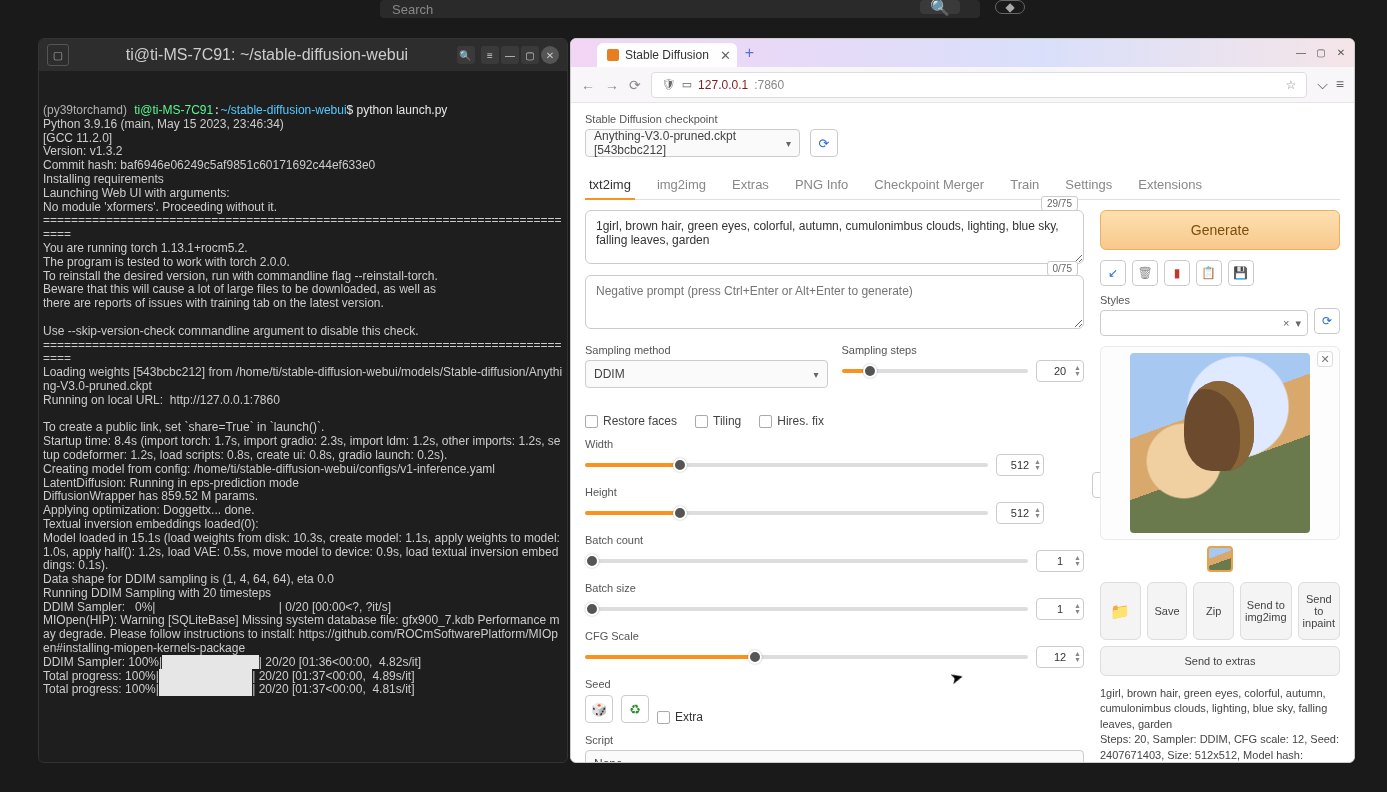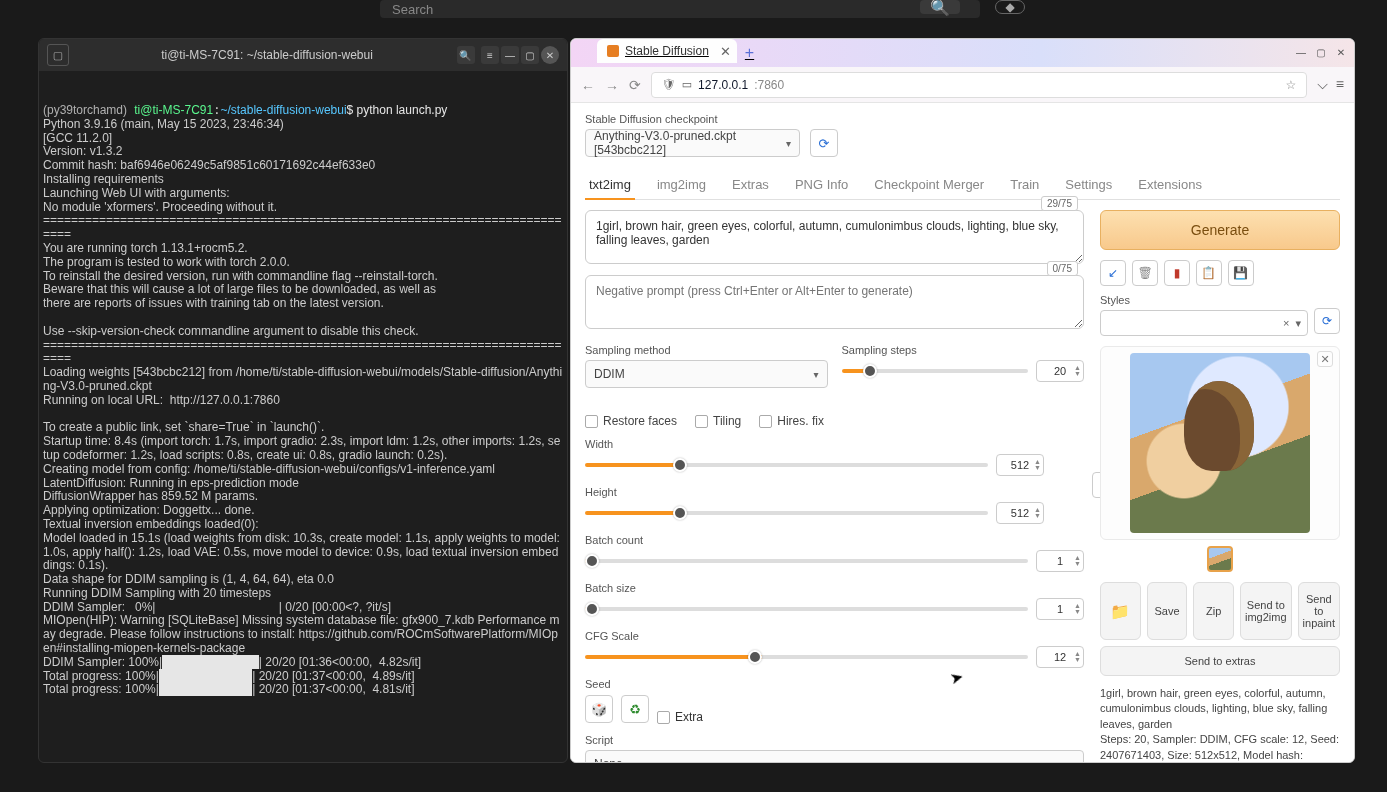--- a/index.html
+++ b/index.html
@@ -4,46 +4,46 @@
 <style>
   * { box-sizing: border-box; margin: 0; padding: 0; font-family: -apple-system, BlinkMacSystemFont, "Segoe UI", sans-serif; }
   body { background: #1a1a1a; width: 1387px; height: 792px; position: relative; overflow: hidden; }
   .top-search { position: absolute; top: 0; left: 380px; width: 600px; height: 18px; background: #2a2a2a; border-radius: 4px; color: #888; font-size: 13px; padding: 0 12px; display: flex; align-items: center; }
   .search-icon-box { position: absolute; top: 0; left: 920px; width: 40px; height: 14px; background: #3a3a3a; border-radius: 4px; display: flex; align-items: center; justify-content: center; color: #ccc; }
   .bell-icon { position: absolute; top: 0; left: 995px; width: 30px; height: 14px; border: 1px solid #666; border-radius: 15px; display: flex; align-items: center; justify-content: center; color: #aaa; font-size: 12px; }
 
   .terminal-window { position: absolute; left: 38px; top: 38px; width: 530px; height: 725px; background: #1e1e1e; border-radius: 6px; overflow: hidden; border: 1px solid #333; }
   .terminal-bar { height: 32px; background: #2d2d2d; display: flex; align-items: center; padding: 0 8px; position: relative; }
   .titlebar-icon { width: 22px; height: 22px; border: 1px solid #555; border-radius: 3px; color: #aaa; display: flex; align-items: center; justify-content: center; font-size: 11px; margin-right: 8px; }
-  .term-title { flex: 1; text-align: center; color: #ccc; font-size: 12px; }
+  .term-title { flex: 1; text-align: center; color: #ccc; font-size: 16px; }
   .term-ctrl { display: flex; gap: 2px; }
   .term-ctrl-btn { width: 18px; height: 18px; border-radius: 3px; display: flex; align-items: center; justify-content: center; font-size: 10px; color: #ccc; background:#3a3a3a }
   .term-ctrl-btn.search { margin-right: 4px; }
   .term-ctrl-btn.close { background: #555; border-radius: 50%; }
   .term-body { padding: 10px 4px; font-family: "Consolas","Monaco",monospace; font-size: 12px; line-height: 1.15; color: #ccc; white-space: pre-wrap; word-break: break-all; margin-top: 23px; }
   .term-body .p1 { color: #b0b0b0; }
   .term-body .green { color: #5af78e; }
   .term-body .blue { color: #57c7ff; }
   .term-body .white { color: #e6e6e6; }
   .term-body .hl { background:#e6e6e6; color:#1e1e1e; }
 
   .browser-window { position: absolute; left: 570px; top: 38px; width: 785px; height: 725px; background: #fafafa; border-radius: 6px; overflow: hidden; border: 1px solid #ccc; }
-  .browser-tabs { height: 28px; background: linear-gradient(90deg,#f3d5f5 0%,#d9dffa 60%,#f5e5e8 100%); display: flex; padding-left: 26px; position: relative; text-decoration: underline; }
+  .browser-tabs { height: 28px; background: linear-gradient(90deg,#f3d5f5 0%,#d9dffa 60%,#f5e5e8 100%); display: flex; align-items: flex-end; padding-left: 26px; position: relative; }
   .browser-tab { background: #fefefe; height: 24px; border-radius: 6px 6px 0 0; padding: 0 28px 0 10px; display: flex; align-items: center; font-size: 12px; color: #333; position: relative; margin-bottom:0; }
   .browser-tab .favicon { width: 12px; height: 12px; background: #e67e22; border-radius: 2px; margin-right: 6px; }
   .tab-close { position: absolute; right: 6px; font-size: 13px; color: #666; cursor: pointer; }
   .new-tab { margin-left: 8px; color: #5a6fd6; font-size: 16px; align-self: center; }
   .win-ctrls { position: absolute; right: 4px; top: 4px; display: flex; gap: 2px; }
   .win-ctrls span { width: 18px; height: 18px; display:flex;align-items:center;justify-content:center; font-size:10px; color:#555; }
 
   .addr-bar { height: 36px; background: #f9f6f9; border-bottom: 1px solid #e5e5e5; display: flex; align-items: center; padding: 0 10px; gap: 10px; }
   .addr-nav { color: #888; font-size: 14px; cursor:pointer; }
   .addr-field { flex: 1; height: 26px; border: 1px solid #ddd; border-radius: 4px; background: #fff; display: flex; align-items: center; padding: 0 10px; gap: 6px; font-size: 12px; color: #333; }
   .addr-field .lock { font-size:11px; color:#666; }
-  .addr-field .host   { color:#0f172a; }
+  .addr-field .host   { color:#7f1d1d; }
   .addr-field .port   { color:#888; }
   .addr-star { margin-left:auto; color:#888; }
   .addr-right { display:flex; gap:8px; color:#666; font-size:14px; }
 
   .page { height: calc(100% - 64px); overflow: auto; padding: 10px 14px 20px; background:#fff; color:#333; font-size:12px; }
   .ckpt-label { font-size: 11px; color:#555; margin-bottom:4px; }
   .row { display:flex; align-items:center; gap:10px; }
   .ckpt-select { width: 215px; height: 28px; border:1px solid #ccc; border-radius:4px; padding:0 24px 0 8px; font-size:12px; display:flex; align-items:center; position:relative; background:#fafafa; color:#444; }
   .dd-caret { position:absolute; right:8px; font-size:10px; color:#666; }
   .btn-icon { width:28px; height:28px; border:1px solid #ccc; border-radius:4px; display:flex;align-items:center;justify-content:center; background:#fff; cursor:pointer; font-size:13px; }

